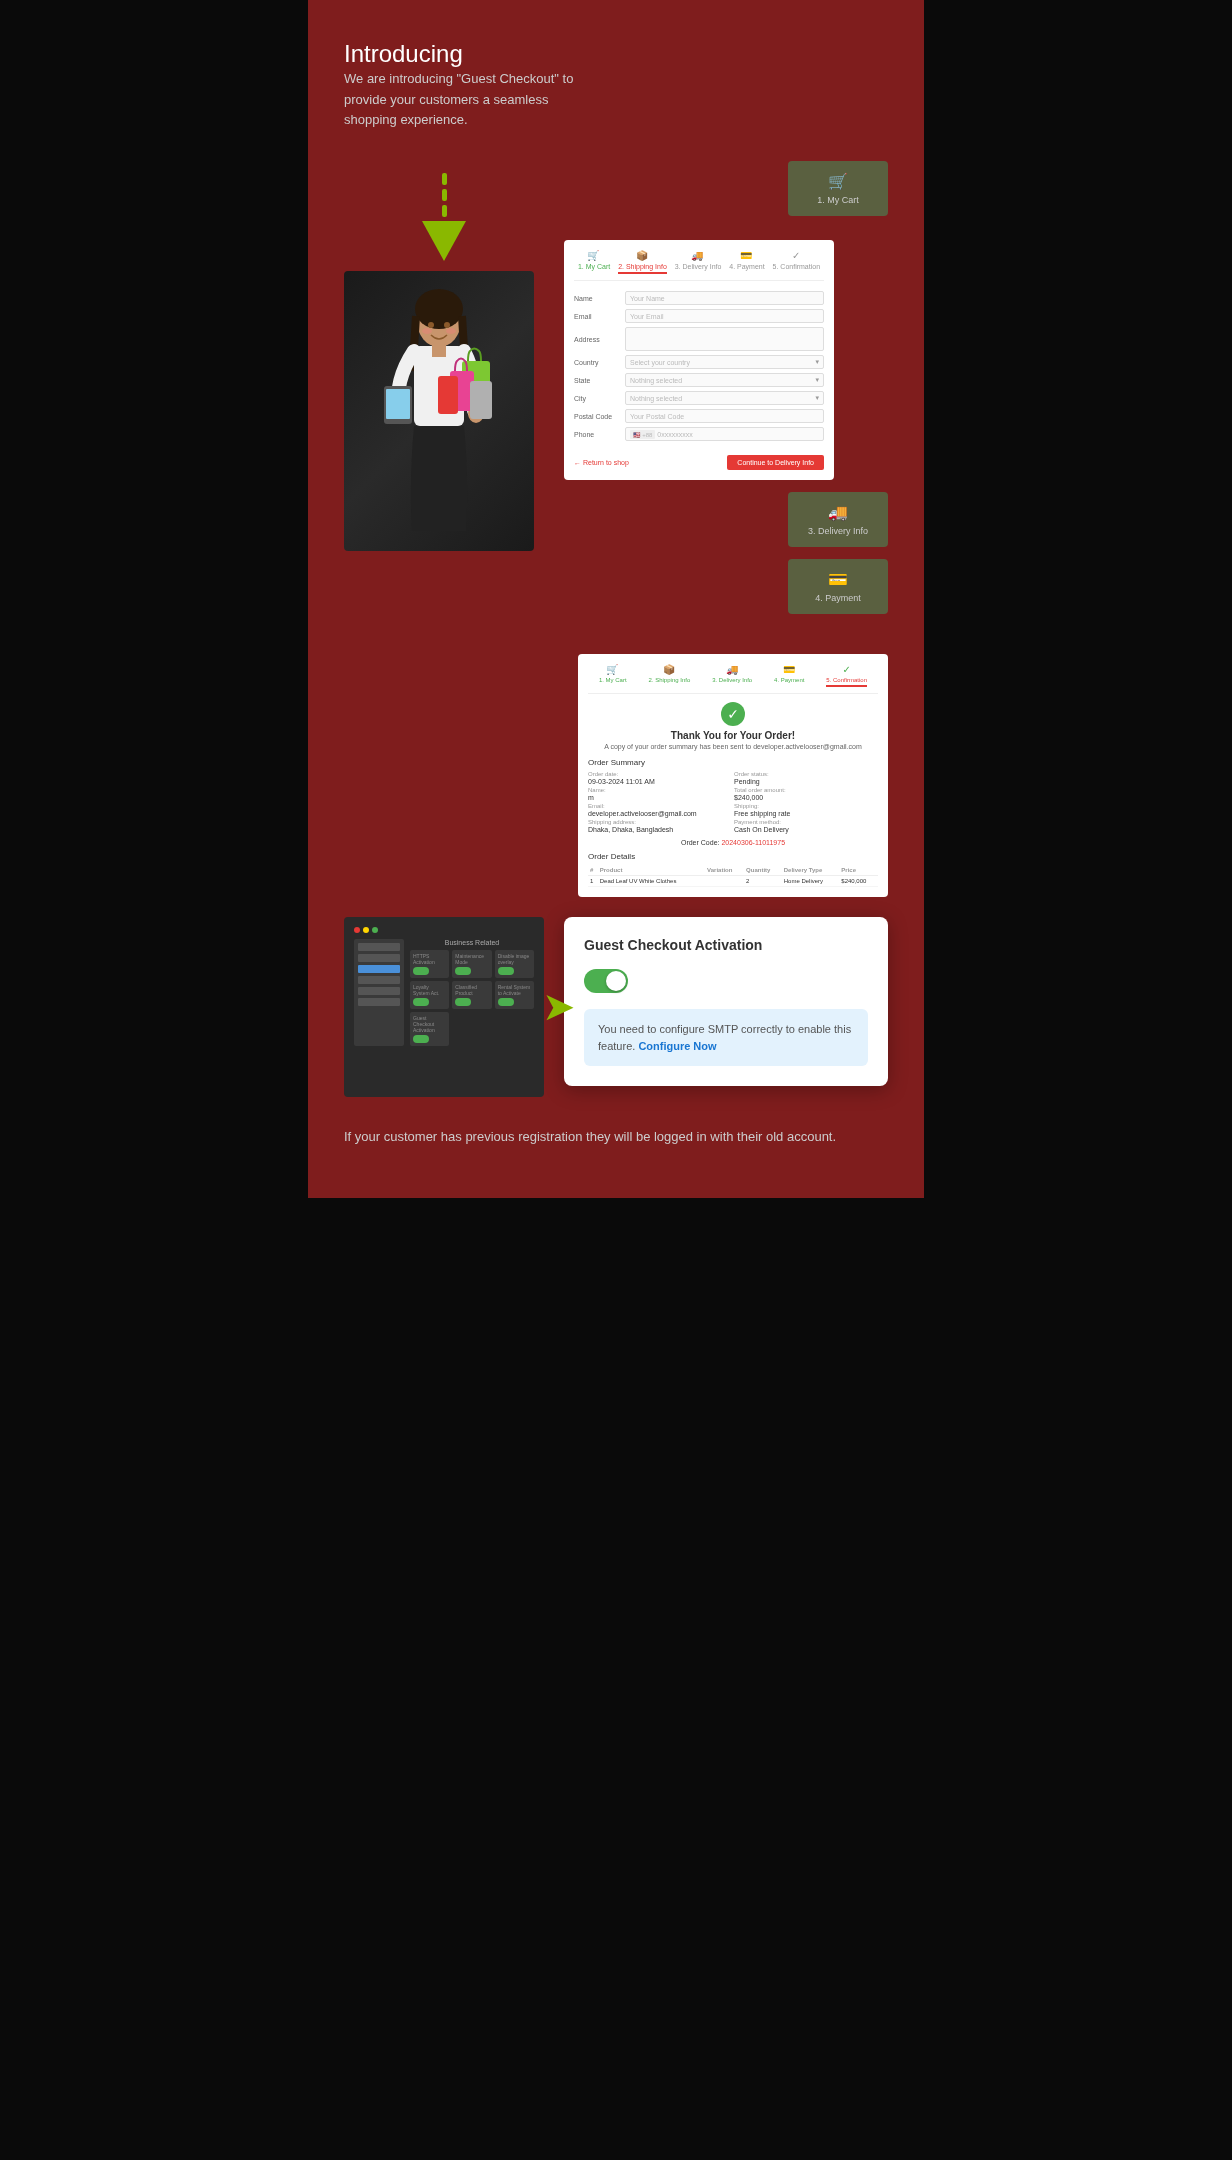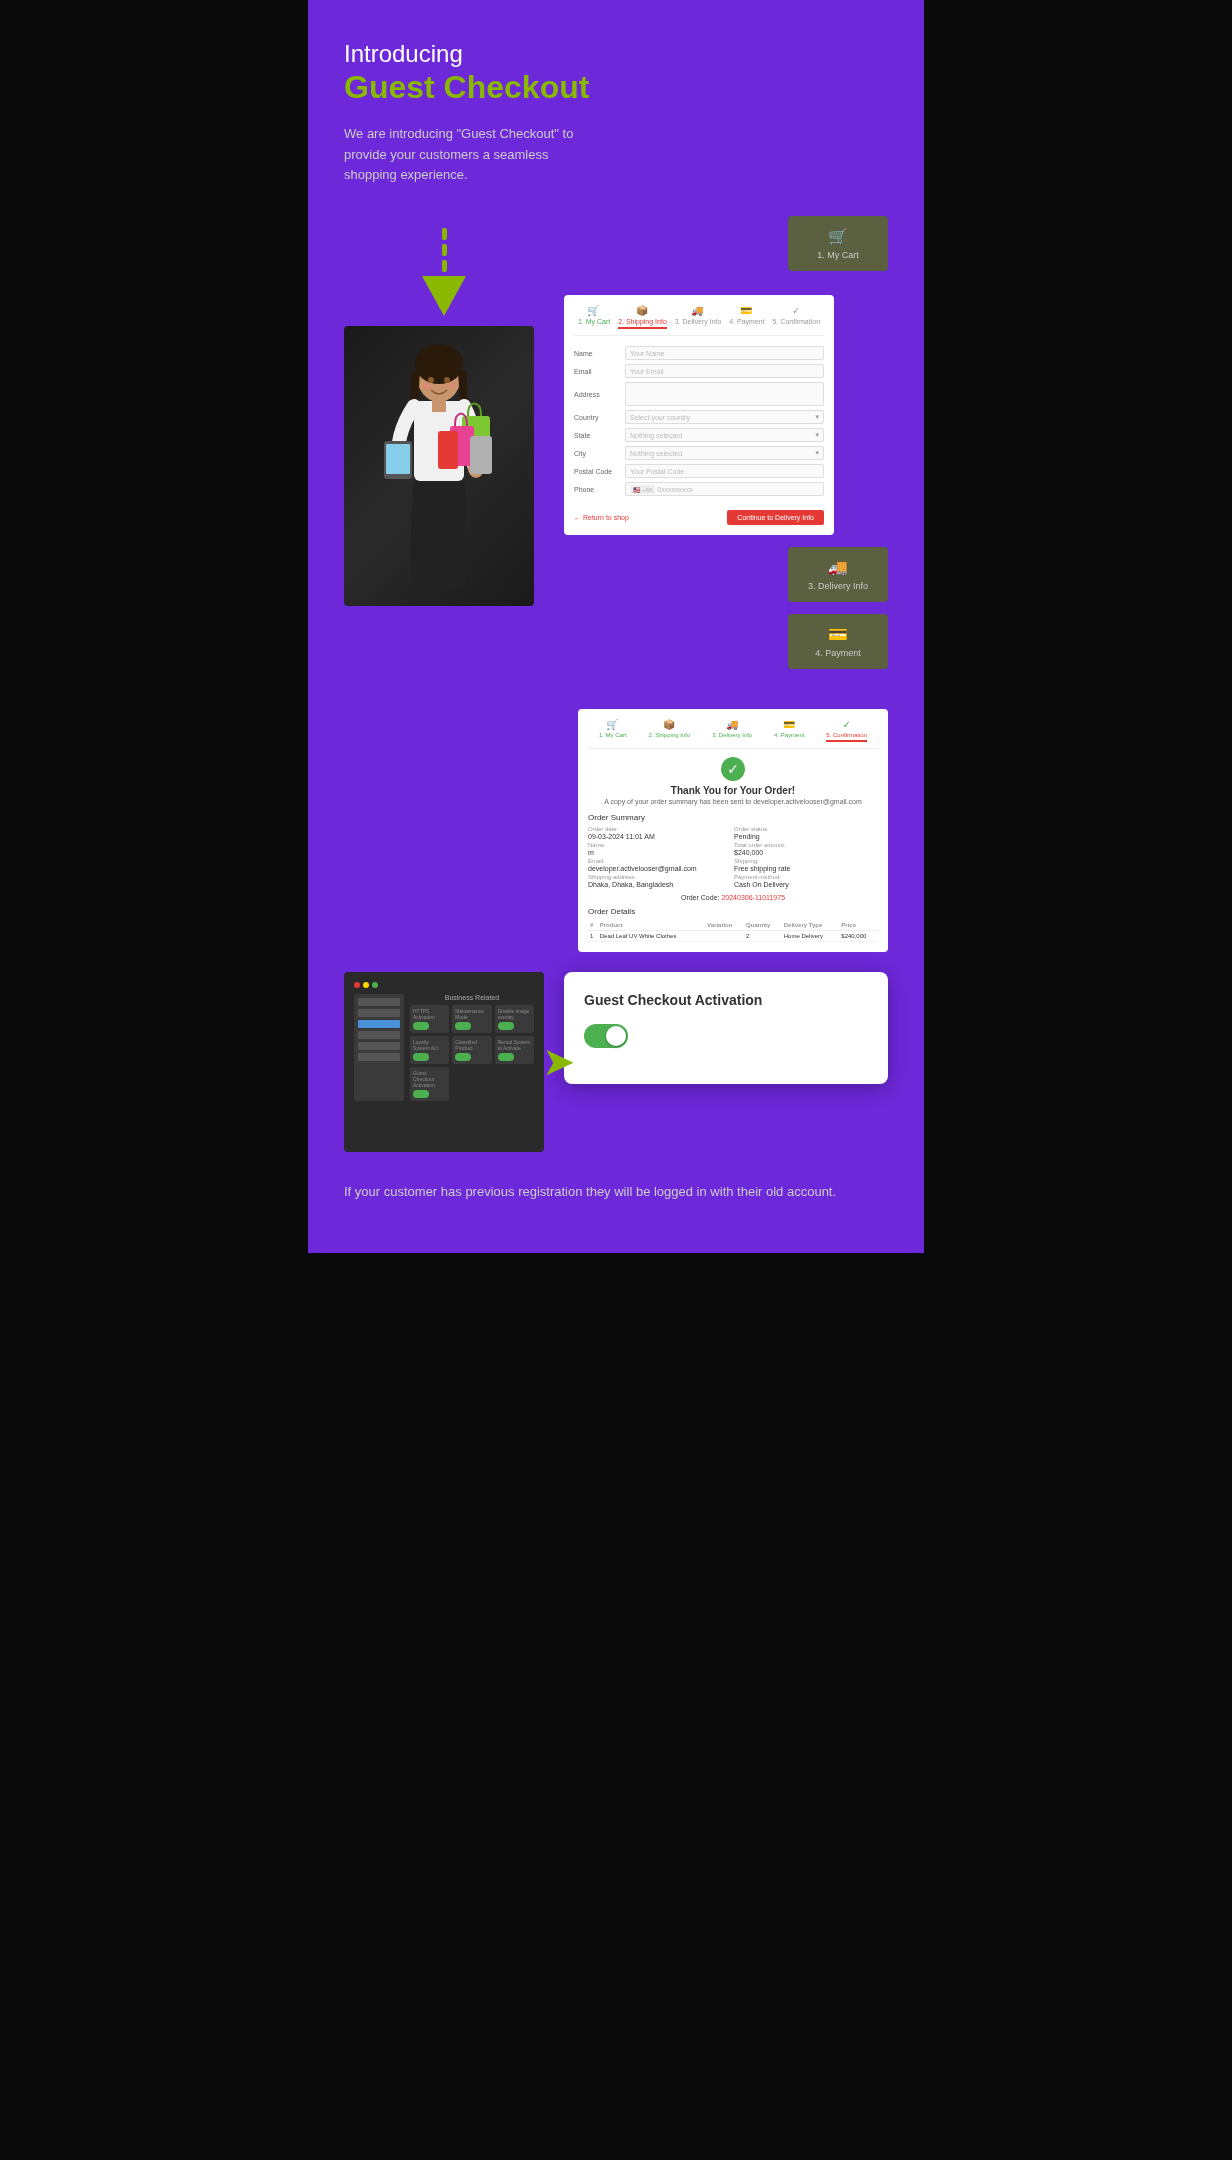--- a/index.html
+++ b/index.html
@@ -6,21 +6,21 @@
     body {
       background: #0a0a0a;
       color: #ffffff;
       font-family: Arial, sans-serif;
       width: 616px;
       min-height: 1080px;
       margin: 0 auto;
     }
     .page-wrapper {
       width: 616px;
-      background: #6d28d9;
+      background: #7f1d1d;
       padding: 40px 36px 50px 36px;
     }
 
     
     .hero-section {
       margin-bottom: 30px;
     }
     .intro-text {
       font-size: 24px;
       font-weight: 300;
@@ -477,21 +477,20 @@
       border-radius: 2px;
     }
   </style>
 </head>
 <body>
 
 <div class="page-wrapper">
 
   <div class="hero-section">
     <div class="intro-text">Introducing</div>
-    <div class="guest-checkout-title">Guest Checkout</div>
     <div class="hero-description">We are introducing "Guest Checkout" to provide your customers a seamless shopping experience.</div>
   </div>
 
   <div class="middle-section">
 
     <div class="left-col">
 
       <div class="arrow-container">
         <div class="arrow-dashes">
           <div class="dash"></div>
@@ -812,19 +811,23 @@
       <div style="position:absolute; right:-30px; top:50%; transform:translateY(-50%); color:#8ab800; font-size:36px; font-weight:bold;">➤</div>
     </div>
 
     <div class="activation-panel">
       <div class="activation-title">Guest Checkout Activation</div>
       <div class="toggle-row">
         <div class="toggle-switch">
           <div class="toggle-knob"></div>
         </div>
       </div>
+      <div class="smtp-notice">
+        <span>You need to configure SMTP correctly to enable this feature.</span>
+        <span class="configure-link">Configure Now</span>
+      </div>
     </div>
 
   </div>
 
   <div class="footer-text">If your customer has previous registration they will be logged in with their old account.</div>
 
 </div>
 
 </body></html>

